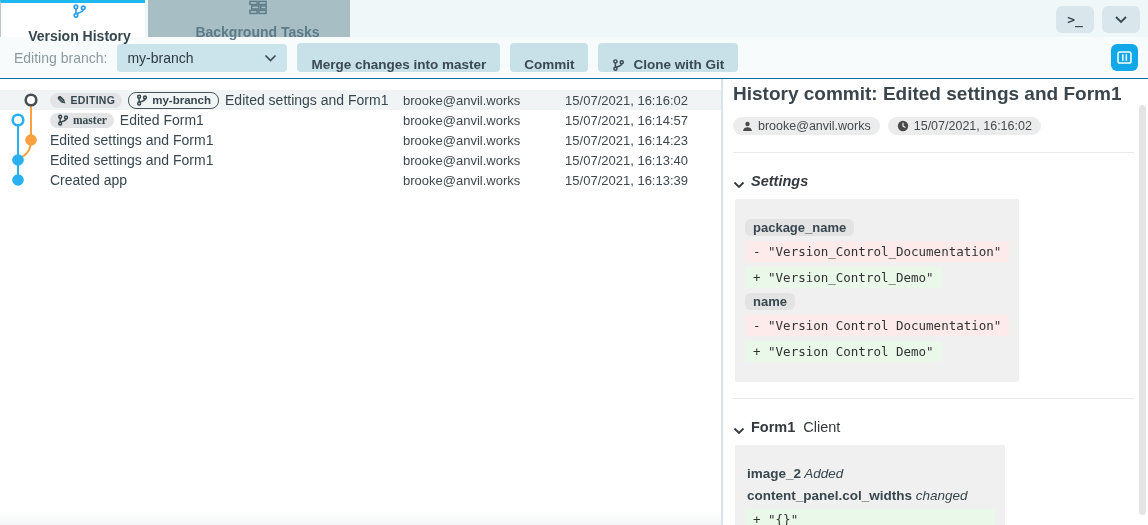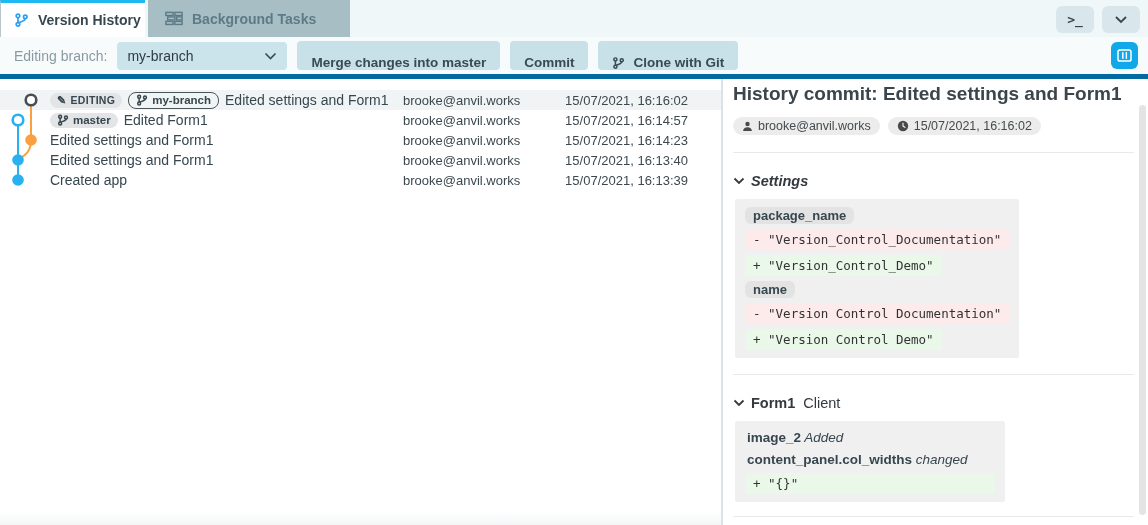--- a/index.html
+++ b/index.html
@@ -1,65 +1,65 @@
 <!DOCTYPE html>
 <html><head>
 <meta charset="utf-8">
 <style>
   * { margin:0; padding:0; box-sizing:border-box; }
   html,body { width:1148px; height:525px; overflow:hidden; }
   body { font-family:"Liberation Sans", sans-serif; background:#ffffff; color:#37474f; position:relative; }
 
   
   .tabbar { height:37px; background:#eff7f9; display:flex; align-items:stretch; }
-  .tab { display:flex; align-items:center; gap:9px; font-weight:bold; font-size:14px; cursor:default; }
+  .tab { display:flex; align-items:center; gap:9px; font-weight:bold; font-size:14px; cursor:default;flex-direction:column; }
   .tab.active { width:145px; background:#ffffff; border-top:3px solid #1db9f0; border-left:1px solid #b9c6cb; padding-left:13px; color:#37474f; }
   .tab.inactive { width:202px; margin-left:3px; background:#a8bec5; color:#5d7b86; padding-left:17px; }
   .tabbar-spacer { flex:1; }
   .topbtn { width:38px; height:27px; margin:6px 8px 0 0; background:#d9e7ec; border-radius:6px; border:none;
             display:flex; align-items:center; justify-content:center; color:#37474f; font-weight:bold; font-size:13px;
             font-family:"DejaVu Sans Mono", monospace; cursor:pointer; }
 
   
-  .toolbar { height:42px; background:#f7fbfc; border-bottom:5px solid #0369a1; display:flex; align-items:center; padding:0 10px 0 14px; gap:10px; }
+  .toolbar { height:42px; background:#f7fbfc; border-bottom:1px solid #0369a1; display:flex; align-items:center; padding:0 10px 0 14px; gap:10px; }
   .toolbar-label { color:#8b9aa1; font-size:14px; }
   .branch-select { width:170px; height:28px; background:#cbe3ea; border-radius:4px; display:flex; align-items:center; justify-content:space-between; padding:0 10px; font-size:14px; color:#2f3b42; cursor:pointer; }
   .tb-btn { height:29px; background:#c8e0e8; border:none; border-radius:4px; font-family:"Liberation Sans",sans-serif;
             font-weight:bold; font-size:13.5px; color:#3a4a52; padding:0 14px; display:flex; align-items:flex-end; gap:8px; cursor:pointer; }
   .toolbar .spacer { flex:1; }
   .panel-btn { width:27px; height:27px; background:#10a8e8; border:none; border-radius:6px; display:flex; align-items:center; justify-content:center; cursor:pointer; }
 
   
   .main { display:flex; height:446px; }
   .left-panel { width:723px; position:relative; border-right:2px solid #d8e4e9; background:#fff; }
   .commit-list { padding-top:11px; position:relative; }
   .graph-svg { position:absolute; left:0; top:11px; pointer-events:none; }
   .commit-row { height:20px; display:flex; align-items:center; padding-left:50px; padding-right:33px; cursor:pointer; }
   .commit-row.selected { background:#f1f4f5; }
   .commit-msg { flex:1; display:flex; align-items:center; gap:6px; white-space:nowrap; overflow:hidden; font-size:14px; color:#37474f; }
   .commit-author { width:135px; font-size:13px; color:#3d484e; }
   .commit-time { width:150px; text-align:right; font-size:13px; color:#3d484e; }
   .badge { display:inline-flex; align-items:center; gap:4px; font-weight:bold; border-radius:8px; padding:1px 7px; font-size:10.5px; color:#37474f; line-height:13px; }
   .badge.editing { background:#e2e4e5; letter-spacing:.3px; }
   .badge.branch-outline { border:1.5px solid #4a545b; background:transparent; font-size:11.5px; }
-  .badge.branch { background:#e2e4e5; font-size:11.5px; }
+  .badge.branch { background:#e2e4e5; font-size:11.5px;font-family:Liberation Serif, serif; }
   .left-fade { position:absolute; left:0; right:0; bottom:0; height:14px;
                background:linear-gradient(to bottom, rgba(240,242,243,0), rgba(236,239,240,.6)); }
 
   
   .right-panel { flex:1; position:relative; padding:4px 14px 0 10px; overflow:hidden; }
   .detail-title { font-size:19px; font-weight:bold; color:#3b454c; white-space:nowrap; }
   .pill-row { display:flex; gap:8px; margin-top:12px; }
   .pill { display:inline-flex; align-items:center; gap:5px; background:#ececec; border-radius:10px; padding:2px 9px; font-size:12.5px; color:#444a4e; }
   .h-div { border:none; border-top:1px solid #e9e9e9; margin-top:17px; }
-  .section-header { display:flex; align-items:center; gap:6px; margin-top:20px; font-size:14.5px; color:#33393e; cursor:pointer; }
+  .section-header { display:flex; align-items:flex-end; gap:6px; margin-top:20px; font-size:14.5px; color:#33393e; cursor:pointer; }
   .sec-name { font-weight:bold; }
   .sec-name.ital { font-style:italic; }
   .sec-qual { margin-left:2px; }
-  .diff-box { margin-top:10px; margin-left:2px; background:#f0f0f0; border-radius:2px; padding:8px 10px; width:fit-content; min-width:270px;
+  .diff-box { margin-top:10px; margin-left:2px; background:#f0f0f0; border-radius:2px; padding:20px 10px; width:fit-content; min-width:270px;
               display:flex; flex-direction:column; align-items:flex-start; gap:5px; }
   .key-chip { background:#e3e3e3; border-radius:6px; padding:1px 8px; font-weight:bold; font-size:13px; color:#37474f; }
   .key-plain { font-weight:bold; font-size:13.5px; color:#37474f; padding:1px 2px; }
   .key-status { font-style:italic; font-weight:normal; }
   .diff-line { font-family:"DejaVu Sans Mono", monospace; font-size:12.5px; color:#333; padding:3px 8px; white-space:pre; border-radius:1px; }
   .diff-line.removed { background:#fdeaeb; }
   .diff-line.added { background:#eaf8ea; }
   .diff-line.fullw { align-self:stretch; }
   .v-scrollbar { position:absolute; right:2px; top:26px; width:7px; height:410px; background:#e4e4e4; border-radius:4px; cursor:pointer; }
 

